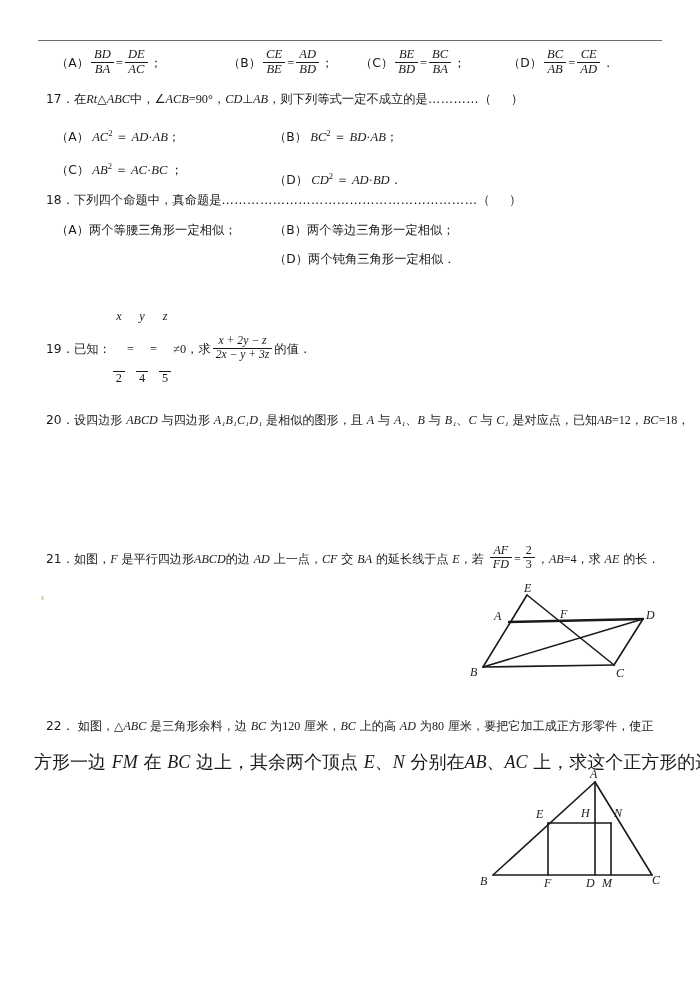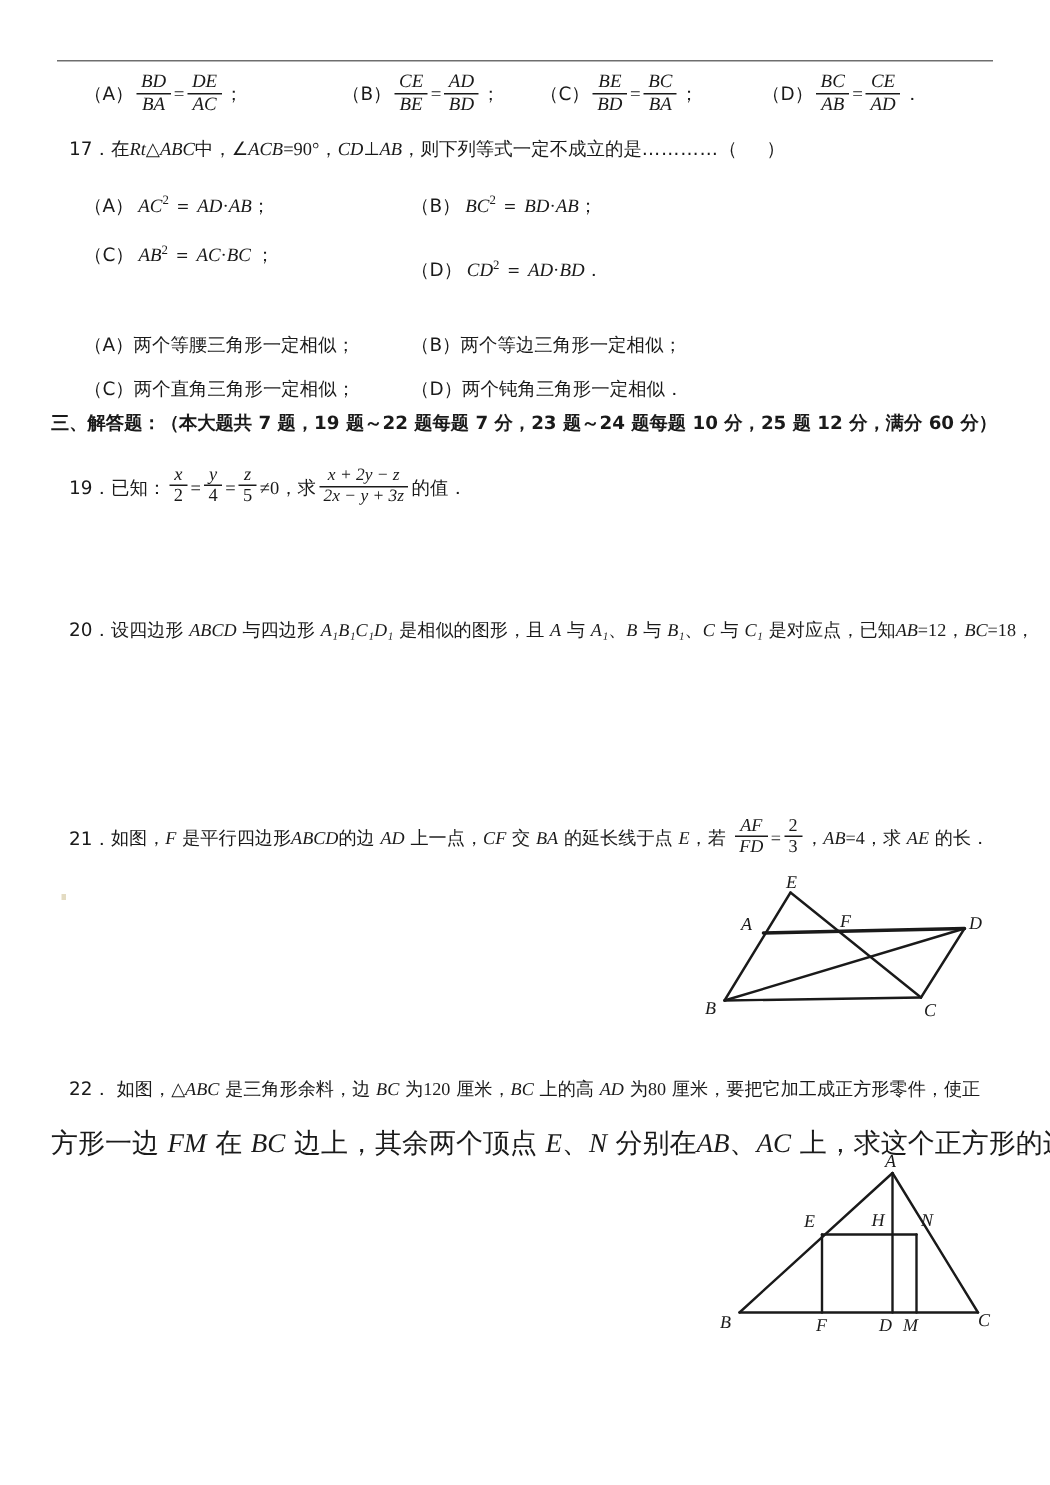--- a/index.html
+++ b/index.html
@@ -26,21 +26,21 @@
     top: 40px;
     width: 624px;
     height: 0;
     border-top: 1.6px solid #6e6e6e;
   }
   
   .blk { position: absolute; font-size: 12.6px; line-height: 1.45; white-space: nowrap; }
   .cn  { font-family: "DejaVu Sans", "Liberation Sans", sans-serif; font-size: 12.3px; }
   .mi  { font-family: "Liberation Serif", serif; font-style: italic; }
   .mu  { font-family: "Liberation Serif", serif; font-style: normal; }
-  .num { font-family: "Liberation Serif", serif; font-style: normal; }
+  .num { font-family: "Liberation Serif", serif; font-style: normal; margin-top: 48px; }
   .qnum { font-family: "DejaVu Sans", sans-serif; font-size: 12.3px; margin-left: 12px; }
   .opt { font-family: "DejaVu Sans", sans-serif; font-size: 12.3px; }
 
   
   .frac {
     display: inline-block;
     vertical-align: middle;
     text-align: center;
     line-height: 1.08;
     margin: 0 2px;
@@ -121,35 +121,34 @@
     <span class="mi">AC</span><span class="mu">·</span><span class="mi">BC</span><span>&nbsp;</span><span class="opt">；</span>
   </div>
 
   <div class="blk" style="left:274px; top:170px;">
     <span class="opt">（D）</span>
     <span class="mi">CD</span><sup class="exp">2</sup>
     <span class="mu">＝</span>
     <span class="mi">AD</span><span class="mu">·</span><span class="mi">BD</span><span class="opt">．</span>
   </div>
 
+  <div class="blk cn" style="left:34px; top:192px;">
+    <span class="qnum">18．</span><span>下列四个命题中，真命题是</span><span class="dots">……………………………………………………</span><span>（</span><span>&nbsp;&nbsp;&nbsp;&nbsp;&nbsp;</span><span>）</span>
+  </div>
 
   <div class="blk cn" style="left:56px; top:222px;">
     <span>（A）</span><span>两个等腰三角形一定相似；</span>
   </div>
   <div class="blk cn" style="left:274px; top:222px;">
     <span>（B）</span><span>两个等边三角形一定相似；</span>
   </div>
-  <div class="blk cn" style="left:56px; top:251px;">
-    <span>（C）</span><span>两个直角三角形一定相似；</span>
-  </div>
   <div class="blk cn" style="left:274px; top:251px;">
     <span>（D）</span><span>两个钝角三角形一定相似．</span>
   </div>
 
-  <div class="blk cn" style="left:34px; top:274px; font-weight:bold; font-size:12.2px;">三、解答题：（本大题共 7 题，19 题～22 题每题 7 分，23 题～24 题每题 10 分，25 题 12 分，满分 60 分）</div>
 
   <div class="blk cn" style="left:34px; top:312px;">
     <span class="qnum">19．</span><span>已知：</span><span class="frac mi"><span class="nu">x</span><span class="de num">2</span></span><span class="mu">=</span><span class="frac mi"><span class="nu">y</span><span class="de num">4</span></span><span class="mu">=</span><span class="frac mi"><span class="nu">z</span><span class="de num">5</span></span><span class="mu">≠</span><span class="num">0</span><span>，</span><span>求</span><span class="frac mi small"><span class="nu">x + 2y − z</span><span class="de">2x − y + 3z</span></span><span>的值．</span>
   </div>
 
   <div class="blk cn" style="left:34px; top:412px; font-size:12.1px;">
     <span class="qnum">20．</span><span>设四边形 </span><span class="mi">ABCD</span><span> 与四边形 </span><span class="mi">A₁B₁C₁D₁</span><span> 是相似的图形，且 </span><span class="mi">A</span><span> 与 </span><span class="mi">A₁</span><span>、</span><span class="mi">B</span><span> 与 </span><span class="mi">B₁</span><span>、</span><span class="mi">C</span><span> 与 </span><span class="mi">C₁</span><span> 是对应点，已知</span><span class="mi">AB</span><span class="num">=12，</span><span class="mi">BC</span><span class="num">=18，</span>
   </div>
 
 

